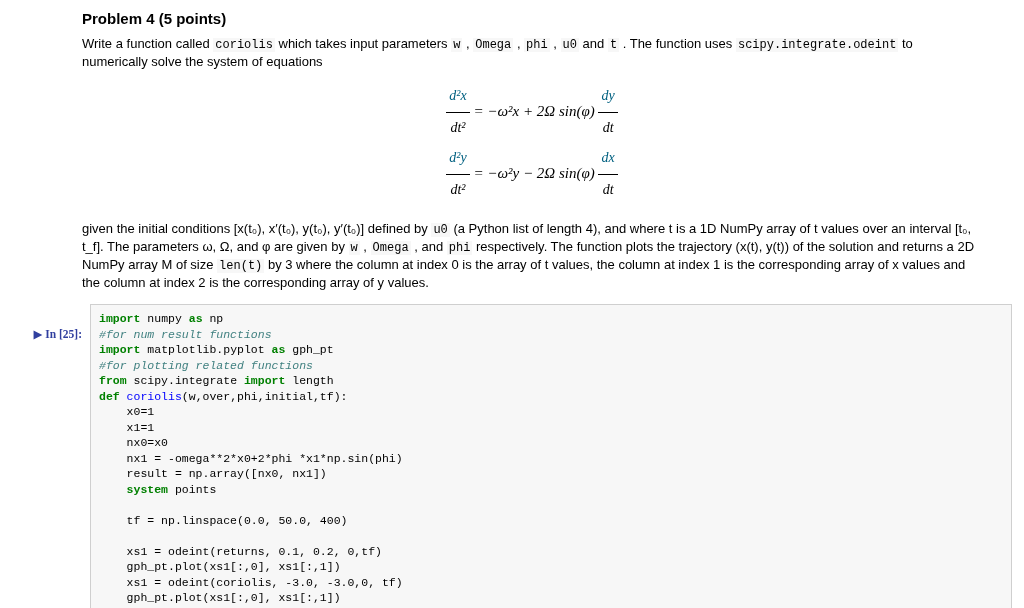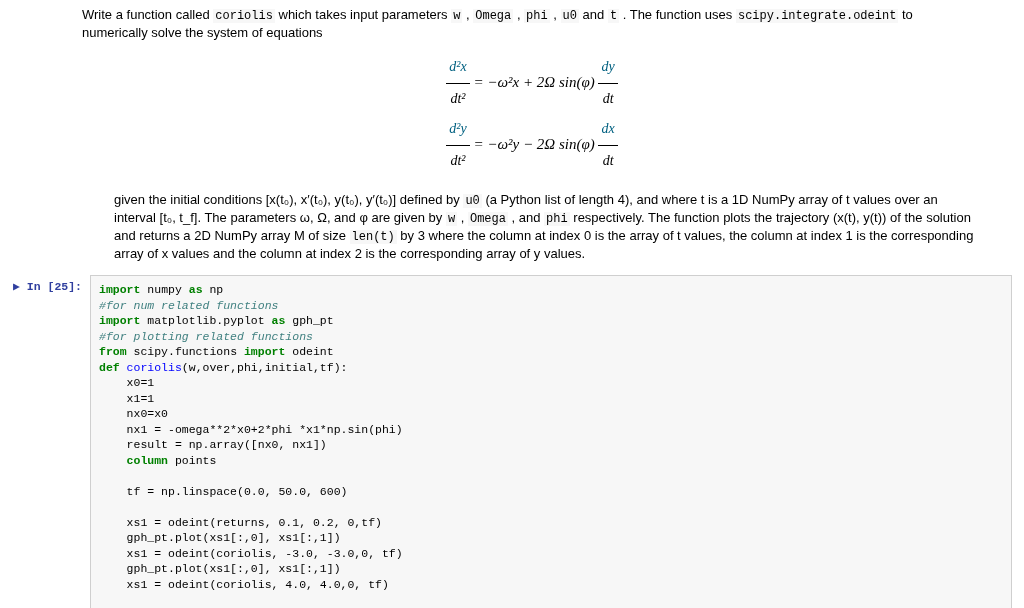--- a/index.html
+++ b/index.html
@@ -45,51 +45,53 @@
   }
   .frac .num { display:block; border-bottom:1px solid #000; padding:0 3px; }
   .frac .den { display:block; padding:0 3px; }
   .mtext { font-style: italic; }
   .cell {
     display: flex;
     align-items: flex-start;
     margin-top: 12px;
   }
   .prompt {
-    font-family: Liberation Mono, monospace;
+    font-family: Liberation Serif, serif;
     font-size: 11.5px;
     color: #303F9F;
     min-width: 70px;
     text-align: right;
     padding-right: 8px;
     padding-top: 4px;
     font-weight: bold;
+    margin-top: 19px;
   }
   .code {
     flex: 1;
     background: #f7f7f7;
     border: 1px solid #cfcfcf;
     padding: 6px 8px;
     font-family: Menlo, Consolas, "Courier New", monospace;
     font-size: 11.5px;
     line-height: 1.35;
     white-space: pre;
     color: #000;
   }
   .kw { color: #008000; font-weight: bold; }
   .cm { color: #408080; font-style: italic; }
   .fn { color: #0000ff; }
   .num { color: #006080; }
-  .serif { font-family: "Times New Roman", serif; margin-left: 32px; }
+  .serif { font-family: "Times New Roman", serif; }
 </style>
 </head>
 <body>
 
 <div class="page">
   <div class="content">
+    <h3>Problem 4 (5 points)</h3>
 
     <p>
       <span>Write a function called </span><code class="inline">coriolis</code><span> which takes input parameters </span><code class="inline">w</code><span> , </span><code class="inline">Omega</code><span> , </span><code class="inline">phi</code><span> , </span><code class="inline">u0</code><span> and </span><code class="inline">t</code><span> . The function uses </span><code class="inline">scipy.integrate.odeint</code><span> to numerically solve the system of equations</span>
     </p>
 
     <div class="math-block">
       <div>
         <span class="frac"><span class="num mtext">d²x</span><span class="den mtext">dt²</span></span>
         <span class="mtext">= −ω²x + 2Ω sin(φ)</span>
         <span class="frac"><span class="num mtext">dy</span><span class="den mtext">dt</span></span>
@@ -104,33 +106,33 @@
     <p class="serif" style="font-family:-apple-system,Helvetica,Arial,sans-serif;">
       <span>given the initial conditions [x(t₀), x′(t₀), y(t₀), y′(t₀)] defined by </span><code class="inline">u0</code><span>  (a Python list of length 4), and where t is a 1D NumPy array of t values over an interval [t₀, t_f]. The parameters ω, Ω, and φ are given by </span><code class="inline">w</code><span> , </span><code class="inline">Omega</code><span> , and </span><code class="inline">phi</code><span> respectively. The function plots the trajectory (x(t), y(t)) of the solution and returns a 2D NumPy array M of size </span><code class="inline">len(t)</code><span> by 3 where the column at index 0 is the array of t values, the column at index 1 is the corresponding array of x values and the column at index 2 is the corresponding array of y values.</span>
     </p>
   </div>
 
   <div class="cell">
     <div class="prompt">
       <span style="font-weight:normal;">▶ </span><span>In [25]:</span>
     </div>
     <div class="code"><span class="kw">import</span><span> numpy </span><span class="kw">as</span><span> np</span>
-<span class="cm">#for num related functions</span>
+<span class="cm">#for num result functions</span>
 <span class="kw">import</span><span> matplotlib.pyplot </span><span class="kw">as</span><span> gph_pt</span>
 <span class="cm">#for plotting related functions</span>
-<span class="kw">from</span><span> scipy.functions </span><span class="kw">import</span><span> odeint</span>
+<span class="kw">from</span><span> scipy.integrate </span><span class="kw">import</span><span> length</span>
 <span class="kw">def </span><span class="fn">coriolis</span><span>(w,over,phi,initial,tf):</span>
 <span>    x0=1</span>
 <span>    x1=1</span>
 <span>    nx0=x0</span>
 <span>    nx1 = -omega**2*x0+2*phi *x1*np.sin(phi)</span>
 <span>    result = np.array([nx0, nx1])</span>
-<span>    </span><span class="kw">column</span><span> points</span>
+<span>    </span><span class="kw">system</span><span> points</span>
 <span></span>
-<span>    tf = np.linspace(0.0, 50.0, 600)</span>
+<span>    tf = np.linspace(0.0, 50.0, 400)</span>
 <span></span>
 <span>    xs1 = odeint(returns, 0.1, 0.2, 0,tf)</span>
 <span>    gph_pt.plot(xs1[:,0], xs1[:,1])</span>
 <span>    xs1 = odeint(coriolis, -3.0, -3.0,0, tf)</span>
 <span>    gph_pt.plot(xs1[:,0], xs1[:,1])</span>
 <span>    xs1 = odeint(coriolis, 4.0, 4.0,0, tf)</span>
 
 </div>
   </div>
 </div>

